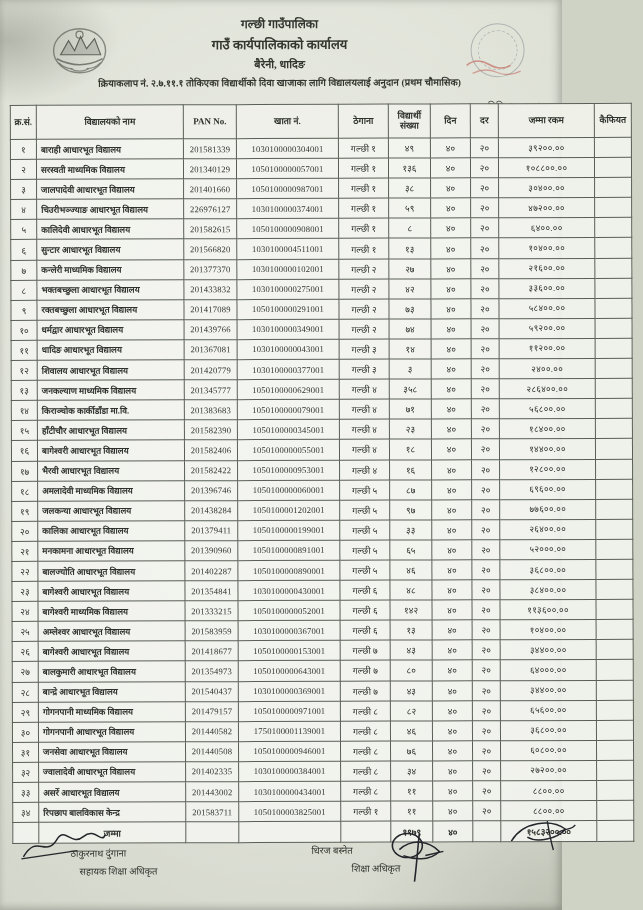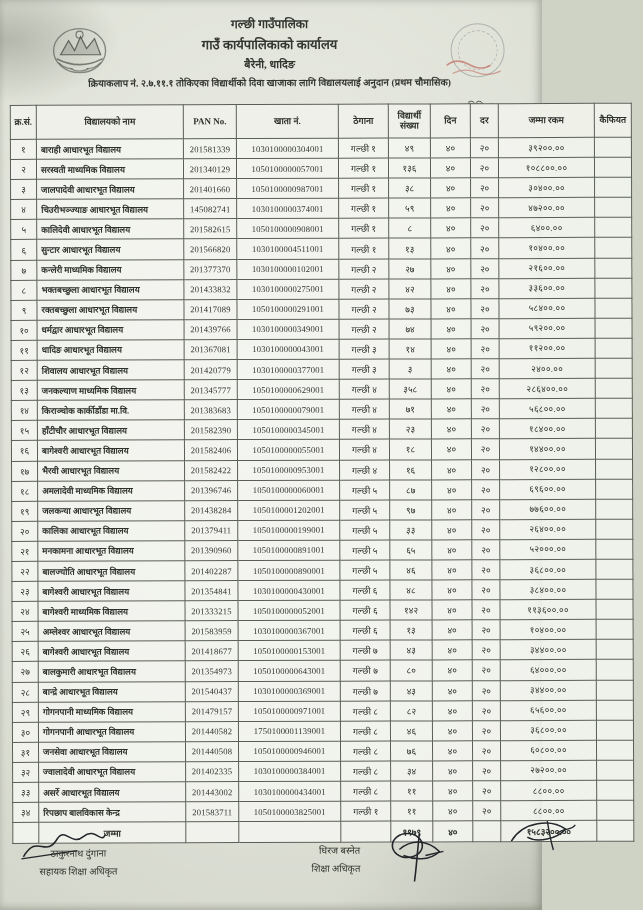--- a/index.html
+++ b/index.html
@@ -10,20 +10,21 @@
   }
   .sheet{
     position:relative;width:542px;height:910px;
     background:
       radial-gradient(ellipse 160px 90px at 8px 40px, rgba(70,75,62,.28), transparent 70%),
       radial-gradient(ellipse 300px 200px at 100% 100%, rgba(95,100,85,.18), transparent 70%),
       radial-gradient(ellipse 500px 700px at 50% 45%, rgba(255,255,253,.55), transparent 90%),
       linear-gradient(#dcdfd3, #d3d6ca);
     box-shadow:inset -4px 0 8px rgba(40,45,35,.22), inset 0 -3px 6px rgba(40,45,35,.12);
     color:#33362f;
+    padding-left:20px;
   }
   .tilt{position:absolute;inset:0;transform:rotate(-0.2deg);}
 
   
   .hdr{position:absolute;left:0;right:0;top:18px;text-align:center;line-height:1.15;}
   .hdr .l1{font-size:12px;font-weight:bold;}
   .hdr .l2{font-size:13px;font-weight:bold;margin-top:6px;}
   .hdr .l3{font-size:11px;font-weight:bold;margin-top:5px;}
   .hdr .l4{font-size:9.5px;font-weight:bold;margin-top:8px;letter-spacing:.1px;}
   .date{position:absolute;right:12px;top:100px;font-size:9.5px;color:#3c4038;}
@@ -50,23 +51,23 @@
   td{height:19.1px;font-size:9px;text-align:center;}
   tbody td.c1{text-align:left;font-size:8.6px;padding-left:4px;font-weight:bold;}
   tbody td.c2, tbody td.c3{font-family:"Liberation Serif",serif;font-size:8.6px;letter-spacing:.2px;}
   tbody td.c8{font-size:8.8px;letter-spacing:.3px;}
   tfoot td{font-weight:bold;font-size:9px;height:20px;text-align:center;}
   tfoot td.lbl{text-align:center;}
 
   
   .sig{position:absolute;line-height:1.2;}
   .sig .nm{font-size:9.5px;color:#2f332c;}
-  .sig .tt{font-size:9.5px;margin-top:7px;color:#2f332c;}
+  .sig .tt{font-size:9.5px;margin-top:7px;color:#2f332c;margin-left:40px;}
   .sig-left{left:38px;top:848px;text-align:center;}
-  .sig-mid{left:310px;top:846px;text-align:right;}
+  .sig-mid{left:310px;top:846px;text-align:left;}
   .sig-right{left:488px;top:846px;text-align:center;}
   .scrib{position:absolute;}
   .s1{left:18px;top:828px;}
   .s2{left:388px;top:832px;}
   .s3{left:506px;top:820px;}
 </style>
 </head>
 <body>
 
 <div class="sheet">
@@ -160,21 +161,21 @@
             <td class="c4">गल्छी १</td>
             <td class="c5">३८</td>
             <td class="c6">४०</td>
             <td class="c7">२०</td>
             <td class="c8">३०४००.००</td>
             <td class="c9"></td>
           </tr>
           <tr>
             <td class="c0">४</td>
             <td class="c1">चिउरीभञ्ज्याङ आधारभूत विद्यालय</td>
-            <td class="c2">145082741</td>
+            <td class="c2">226976127</td>
             <td class="c3">1030100000374001</td>
             <td class="c4">गल्छी १</td>
             <td class="c5">५९</td>
             <td class="c6">४०</td>
             <td class="c7">२०</td>
             <td class="c8">४७२००.००</td>
             <td class="c9"></td>
           </tr>
           <tr>
             <td class="c0">५</td>

